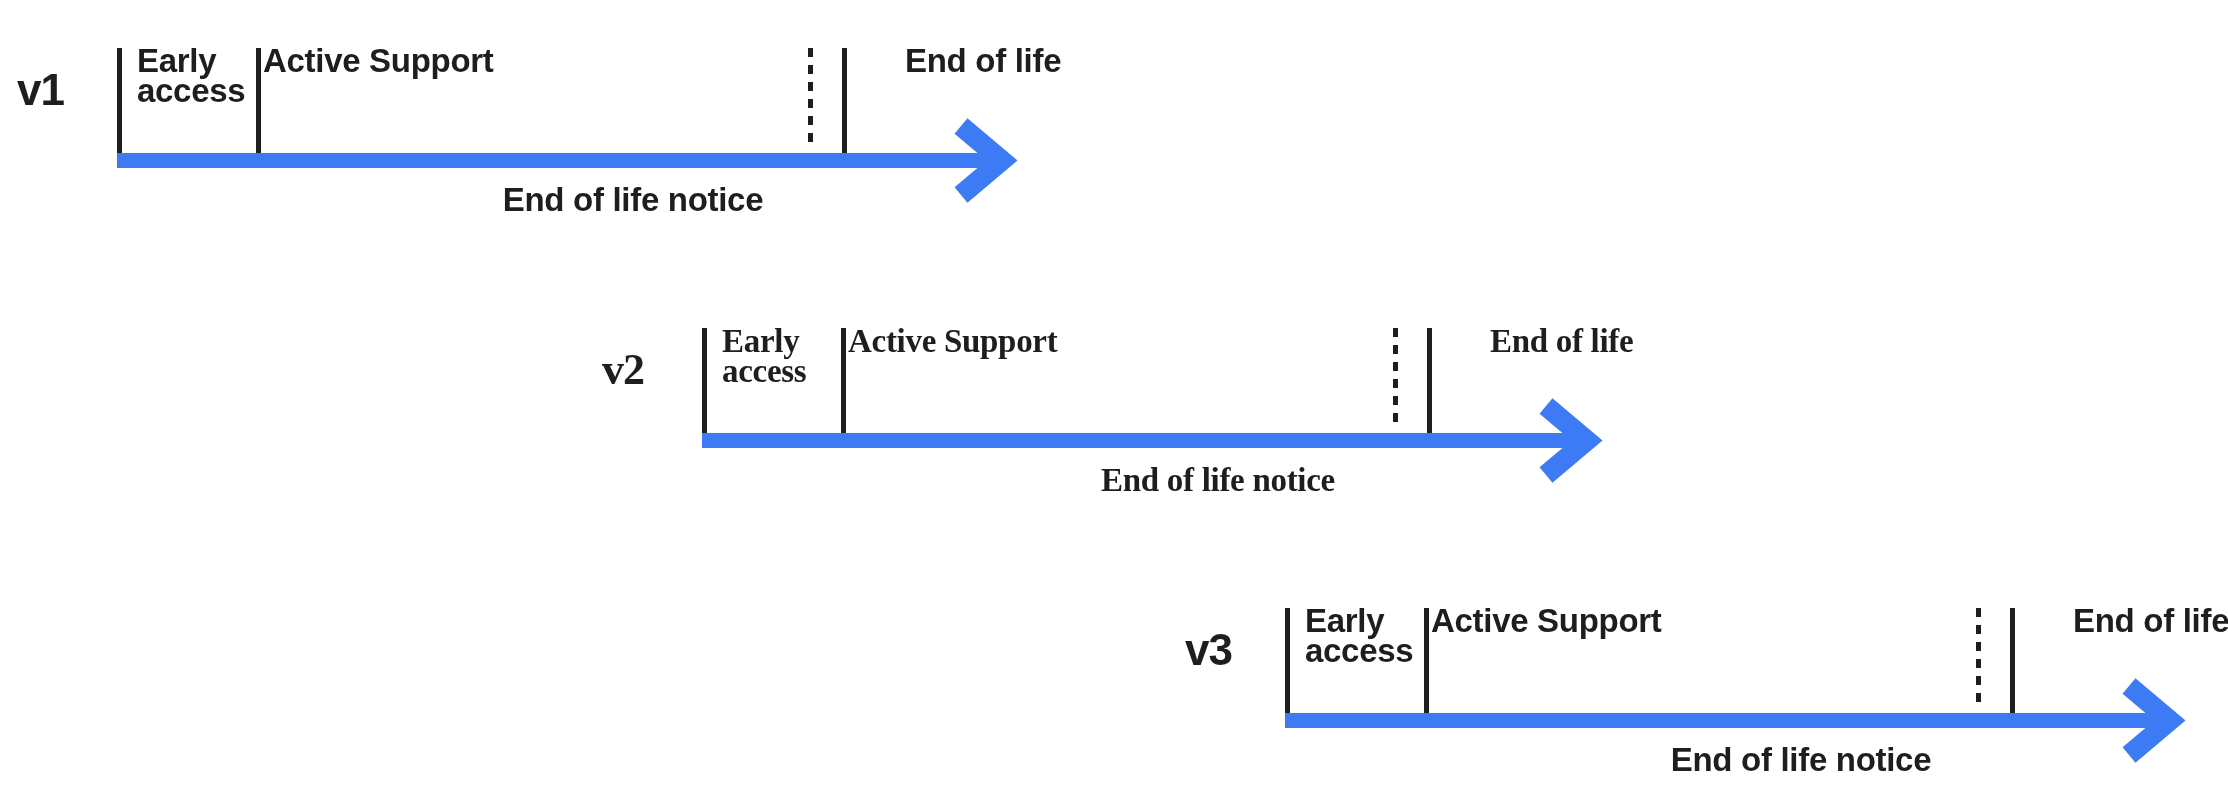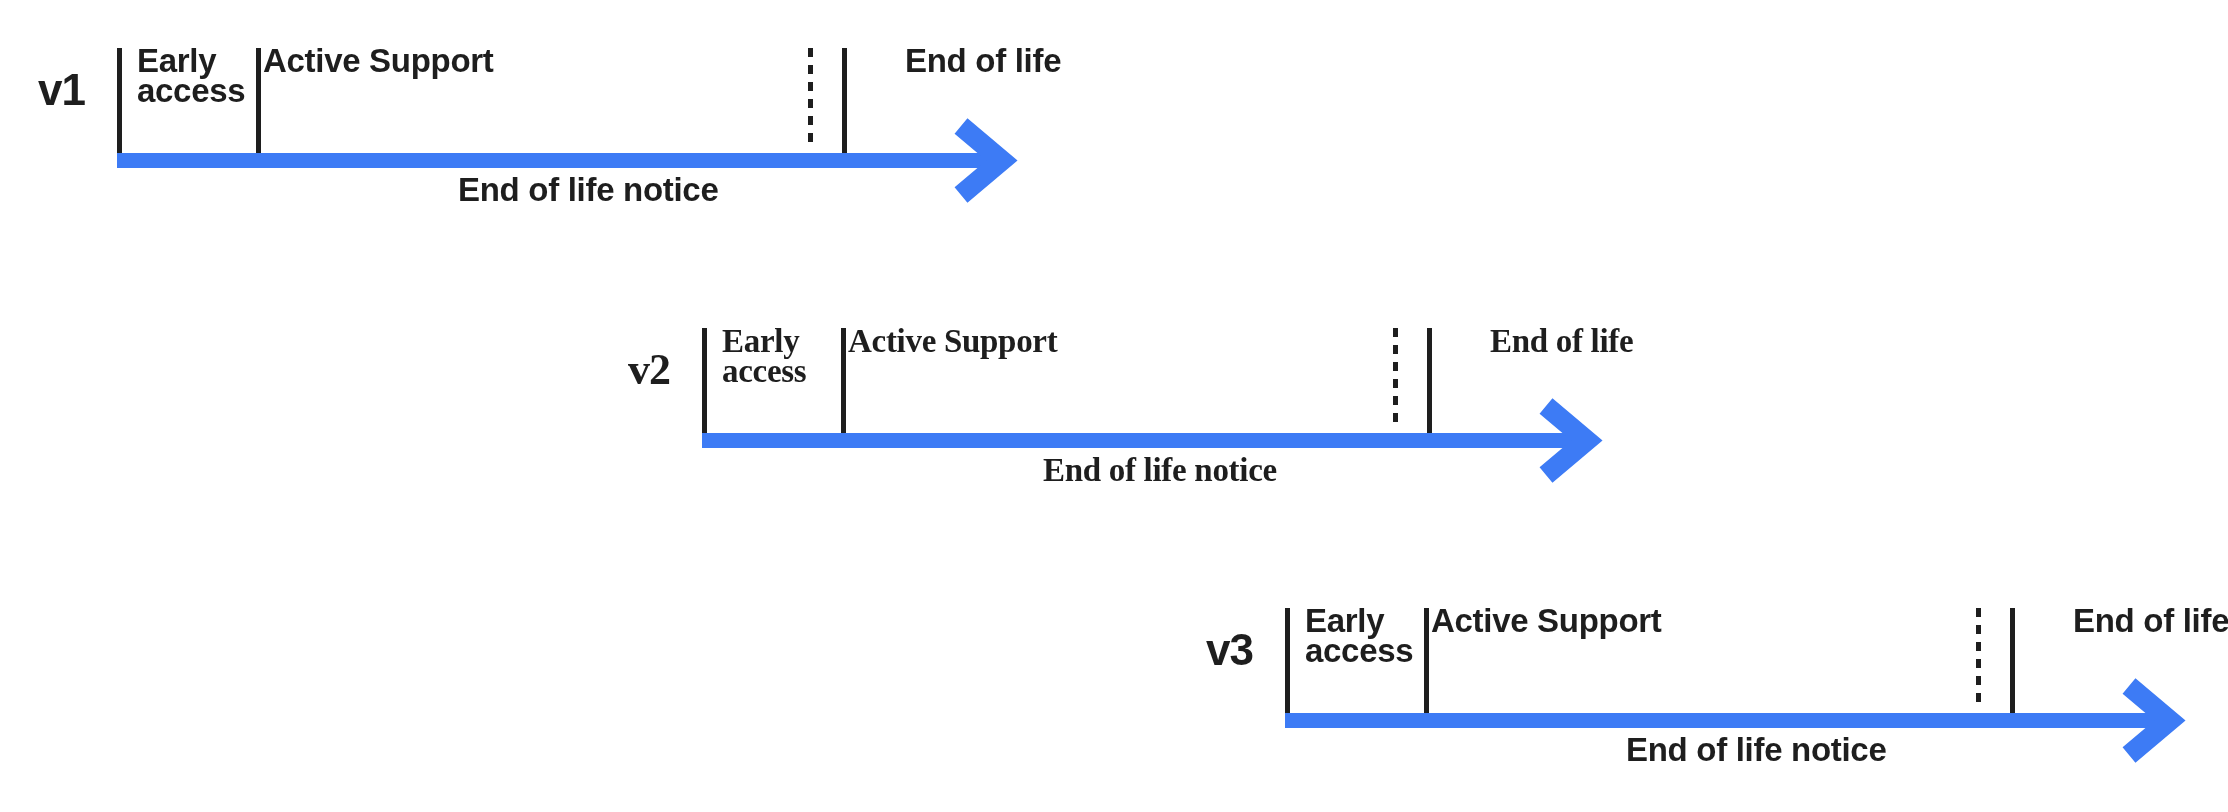--- a/index.html
+++ b/index.html
@@ -29,44 +29,43 @@
   }
   .timeline.t0 { left: 17px;   top: 48px;  }
   .timeline.t1 { left: 602px;  top: 328px; font-family: Liberation Serif, serif; }
   .timeline.t2 { left: 1185px; top: 608px; }
 
   .version {
     position: absolute;
     left: 0;
     top: 19px;
     width: 68px;
-    text-align: right;
     font-size: 44px;
     line-height: 46px;
     font-weight: 700;
     color: var(--ink);
     letter-spacing: -1px;
   }
   .lbl {
     position: absolute;
     top: -2px;
     font-size: 33px;
     line-height: 30px;
     font-weight: 700;
     color: var(--ink);
     letter-spacing: -0.3px;
   }
   .lbl-early  { left: 120px; width: 114px; }
   .lbl-active { left: 246px; width: 420px; white-space: nowrap; }
   .lbl-eol    { left: 888px; width: 220px; white-space: nowrap; }
   .lbl-notice {
-    top: 127px;
+    top: 137px;
     left: 441px;
     width: 350px;
-    text-align: left;
+    text-align: center;
     white-space: nowrap;
   }
   .art {
     position: absolute;
     left: 0;
     top: 0;
     display: block;
   }
   .art .tick   { fill: var(--ink); }
   .art .dashed { stroke: var(--ink); }

